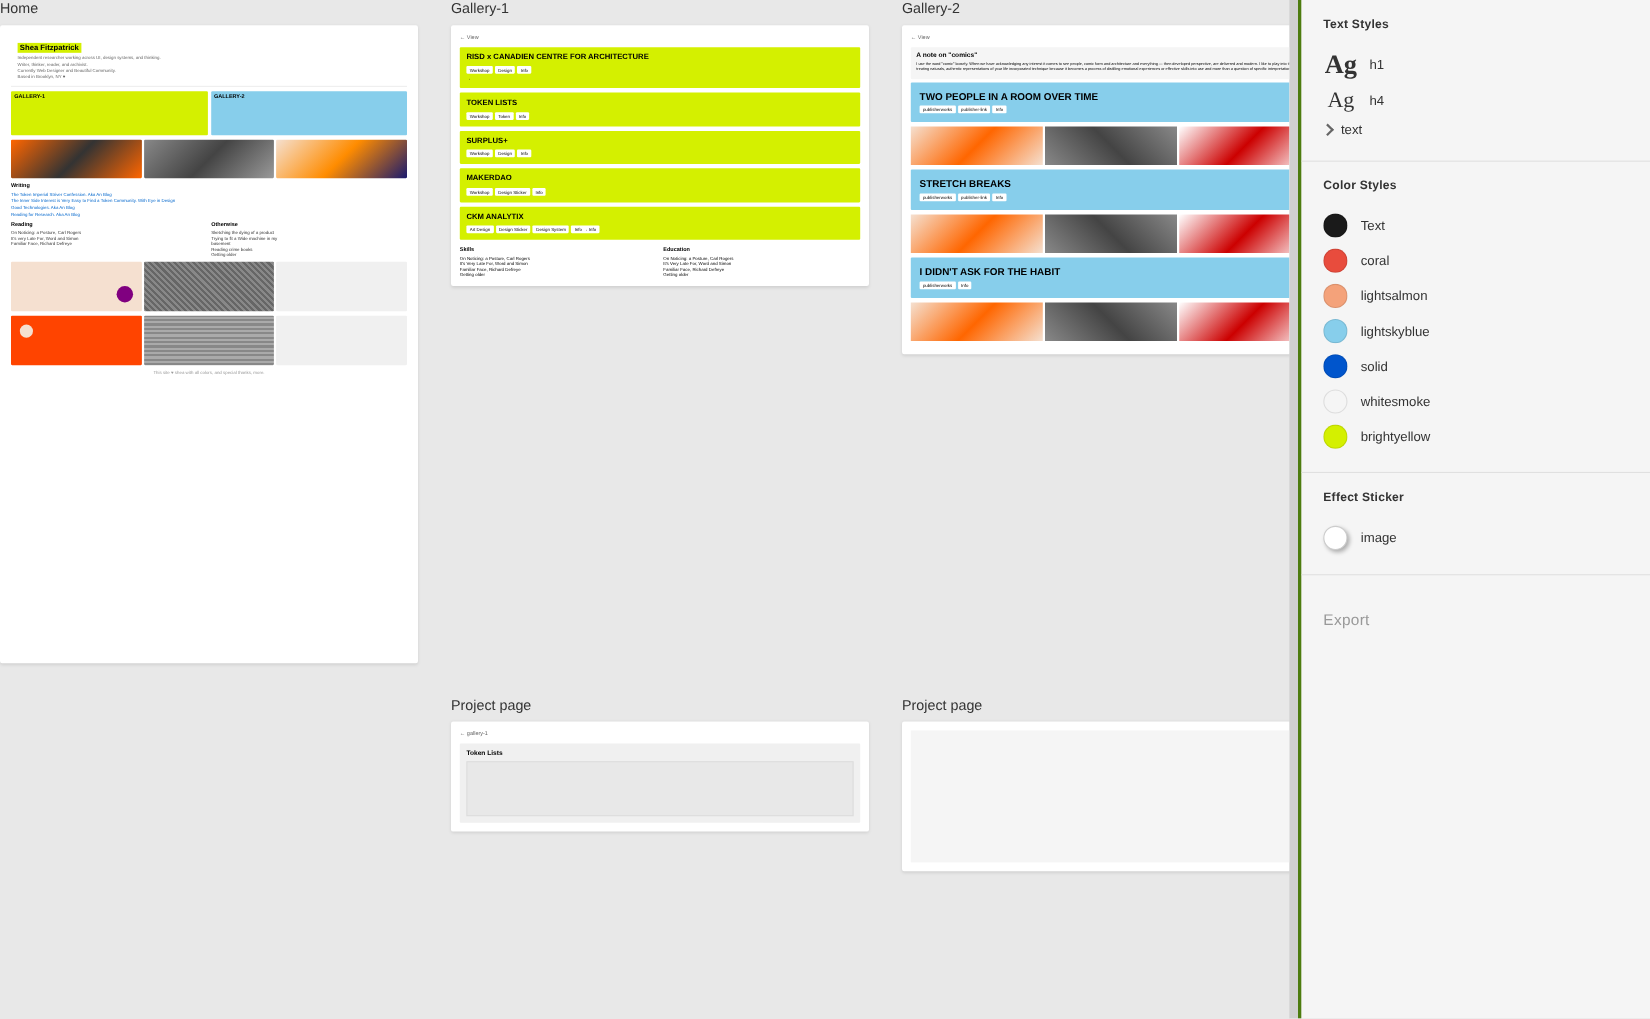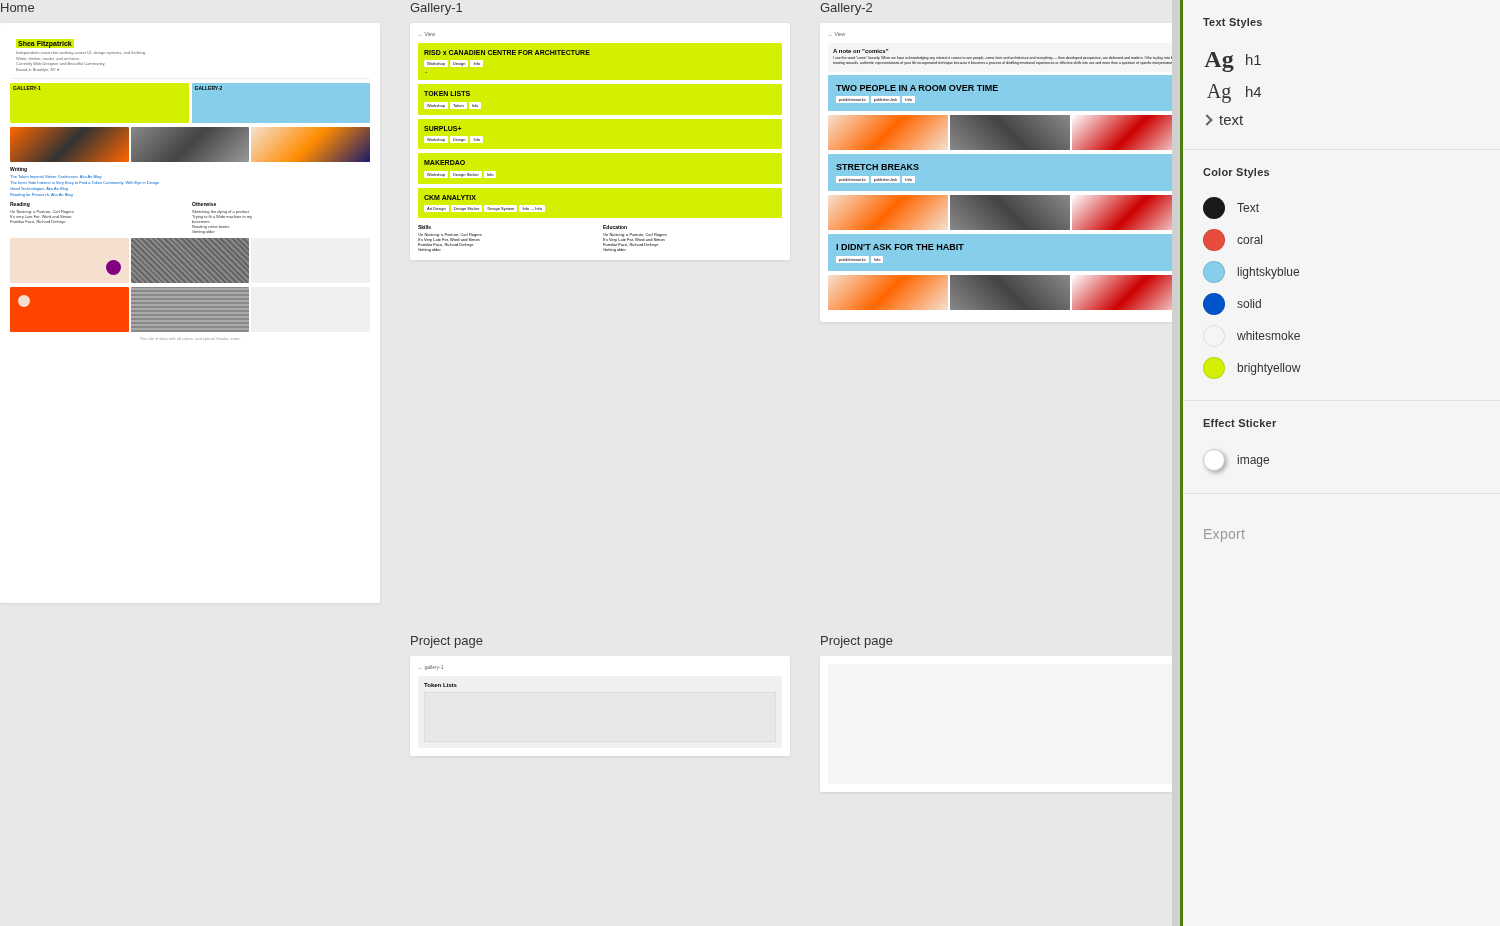--- a/index.html
+++ b/index.html
@@ -341,21 +341,21 @@
 
     .style-ag-medium {
       font-size: 20px;
       font-weight: 400;
       color: #333;
       line-height: 1;
       font-family: Georgia, serif;
     }
 
     .style-name {
-      font-size: 15px;
+      font-size: 12px;
       color: #333;
     }
 
     .text-style-collapsed {
       display: flex;
       align-items: center;
       padding: 5px 0;
       gap: 8px;
     }
 
@@ -753,20 +753,24 @@
     <div class="color-style-item">
       <div class="color-swatch" style="background:#1a1a1a;"></div>
       <span class="color-name">Text</span>
     </div>
 
     <div class="color-style-item">
       <div class="color-swatch" style="background:#e84c3d;"></div>
       <span class="color-name">coral</span>
     </div>
 
+    <div class="color-style-item">
+      <div class="color-swatch" style="background:#f4a27a;"></div>
+      <span class="color-name">lightsalmon</span>
+    </div>
 
     <div class="color-style-item">
       <div class="color-swatch" style="background:#87ceeb;"></div>
       <span class="color-name">lightskyblue</span>
     </div>
 
     <div class="color-style-item">
       <div class="color-swatch" style="background:#0055cc;"></div>
       <span class="color-name">solid</span>
     </div>

